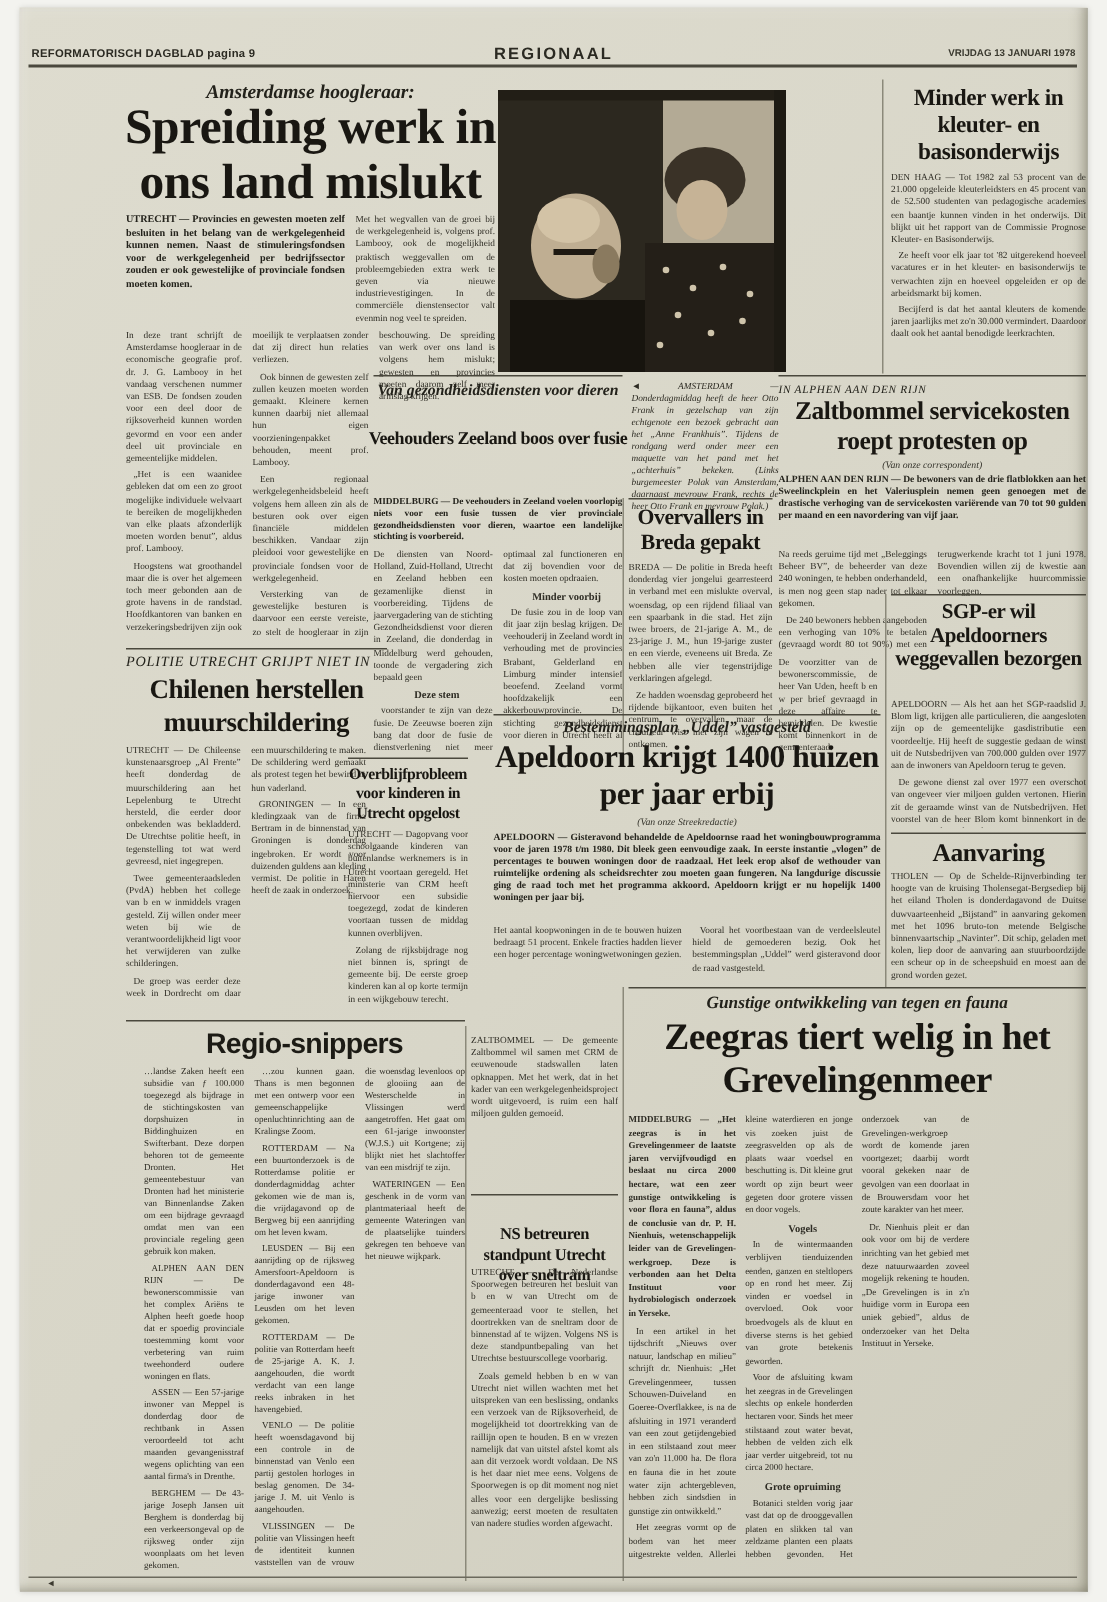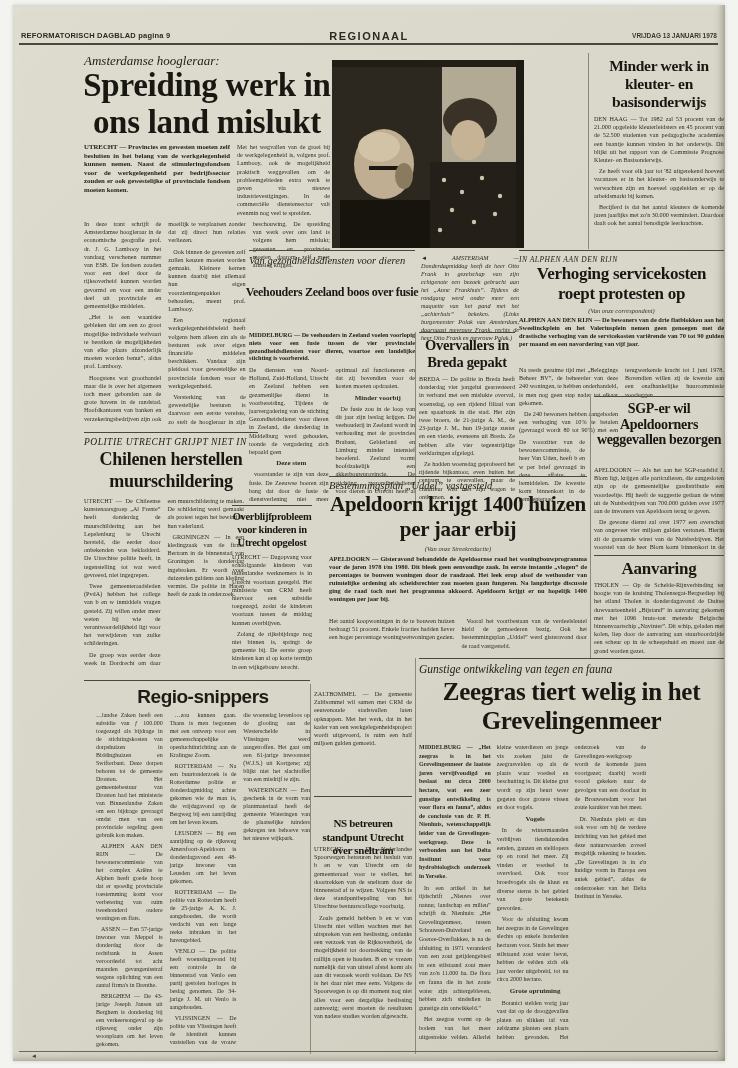--- a/index.html
+++ b/index.html
@@ -7,21 +7,21 @@
   .page{position:absolute;left:13px;top:5px;width:712px;height:1056px;
     background:linear-gradient(135deg,#dedccf 0%,#d8d6c8 55%,#cfcdbe 100%);
     box-shadow:inset -7px 0 9px -5px rgba(92,89,70,.5), inset 0 -5px 8px -4px rgba(92,89,70,.4),
       inset 4px 4px 10px -6px rgba(255,255,255,.8), 0 0 4px rgba(0,0,0,.15);}
   .abs{position:absolute;}
   .hr{position:absolute;background:#4a483d;height:1px;}
   .vr{position:absolute;background:#8b897a;width:1px;}
   .mast-left{font-family:"Liberation Sans",sans-serif;font-weight:bold;font-size:7.5px;color:#2b2a22;letter-spacing:.2px;}
   .mast-center{font-family:"Liberation Sans",sans-serif;font-weight:bold;font-size:11px;color:#2b2a22;letter-spacing:1.5px;text-align:center;}
   .mast-right{font-family:"Liberation Sans",sans-serif;font-weight:bold;font-size:6.5px;color:#3a392f;text-align:right;}
-  .kick{font-style:italic;font-weight:normal;color:#23221b;text-align:left;}
+  .kick{font-style:italic;font-weight:bold;color:#23221b;text-align:center;}
   .kick-caps{font-style:italic;color:#23221b;letter-spacing:.5px;}
   .hl{font-weight:bold;color:#191712;text-align:center;letter-spacing:-.3px;}
   .byline{font-style:italic;font-size:6.5px;text-align:center;color:#33322a;}
   .lead{font-weight:bold;font-size:6.8px;line-height:8.6px;text-align:justify;color:#24231c;}
   .body{font-size:6.2px;line-height:8.2px;text-align:justify;color:#2e2c24;overflow:hidden;}
   .body .p{margin:0 0 3px;text-indent:5px;}
   .body .p:first-child{text-indent:0;}
   .sub{font-weight:bold;font-size:7px;text-align:center;margin:4px 0 2px;text-indent:0;}
   .cols2{column-count:2;column-gap:7px;column-fill:auto;}
   .cols3{column-count:3;column-gap:7px;column-fill:auto;}
@@ -102,21 +102,21 @@
       <p class="p sub">Deze stem</p>
       <p class="p">voorstander te zijn van deze fusie. De Zeeuwse boeren zijn bang dat door de fusie de dienstverlening niet meer optimaal zal functioneren en dat zij bovendien voor de kosten moeten opdraaien.</p>
       <p class="p sub">Minder voorbij</p>
       <p class="p">De fusie zou in de loop van dit jaar zijn beslag krijgen. De veehouderij in Zeeland wordt in verhouding met de provincies Brabant, Gelderland en Limburg minder intensief beoefend. Zeeland vormt hoofdzakelijk een akkerbouwprovincie. De stichting gezondheidsdienst voor dieren in Utrecht heeft al eerder getoond geen voorstander te zijn.</p>
     </div>
   </section>
 
   <section>
     <div class="hr" style="left:506px;top:245px;width:205px;"></div>
     <div class="abs kick-caps" style="left:506px;top:250px;width:205px;font-size:7.5px;">IN ALPHEN AAN DEN RIJN</div>
-    <div class="abs hl" style="left:506px;top:259px;width:205px;font-size:17px;line-height:20px;">Verhoging servicekosten roept protesten op</div>
+    <div class="abs hl" style="left:506px;top:259px;width:205px;font-size:17px;line-height:20px;">Zaltbommel servicekosten roept protesten op</div>
     <div class="abs byline" style="left:506px;top:302px;width:205px;">(Van onze correspondent)</div>
     <div class="abs lead" style="left:506px;top:311px;width:205px;height:48px;font-size:6.4px;line-height:8px;">ALPHEN AAN DEN RIJN — De bewoners van de drie flatblokken aan het Sweelinckplein en het Valeriusplein nemen geen genoegen met de drastische verhoging van de servicekosten variërende van 70 tot 90 gulden per maand en een navordering van vijf jaar.</div>
     <div class="abs body cols2" style="left:506px;top:361px;width:205px;height:70px;">
       <p class="p">Na reeds geruime tijd met „Beleggings Beheer BV”, de beheerder van deze 240 woningen, te hebben onderhandeld, is men nog geen stap nader tot elkaar gekomen.</p>
       <p class="p">De 240 bewoners hebben aangeboden een verhoging van 10% te betalen (gevraagd wordt 80 tot 90%) met een terugwerkende kracht tot 1 juni 1978. Bovendien willen zij de kwestie aan een onafhankelijke huurcommissie voorleggen.</p>
     </div>
     <div class="abs body" style="left:506px;top:433px;width:66px;height:66px;">
       <p class="p">De voorzitter van de bewonerscommissie, de heer Van Uden, heeft b en w per brief gevraagd in deze affaire te bemiddelen. De kwestie komt binnenkort in de gemeenteraad.</p>
     </div>
   </section>

